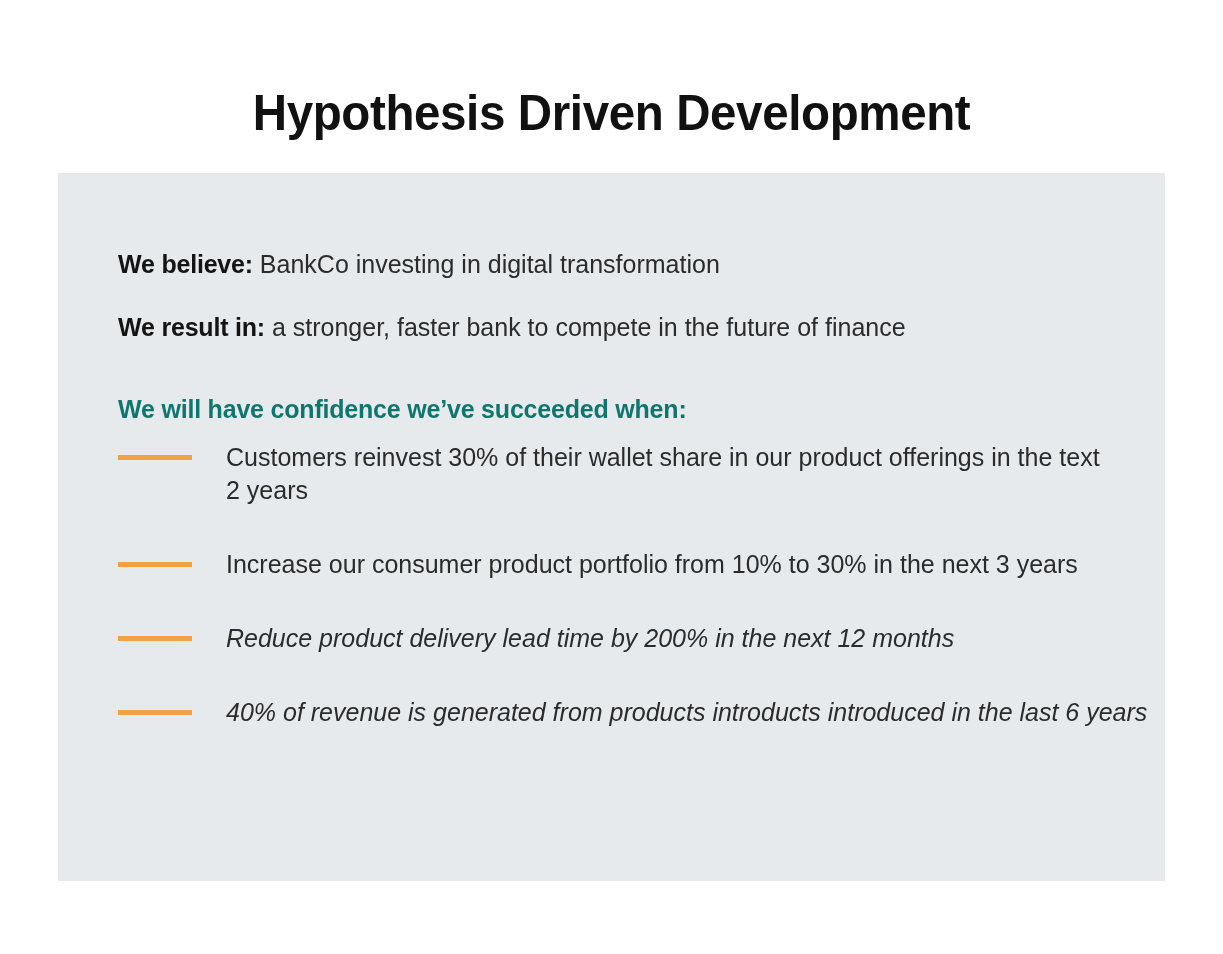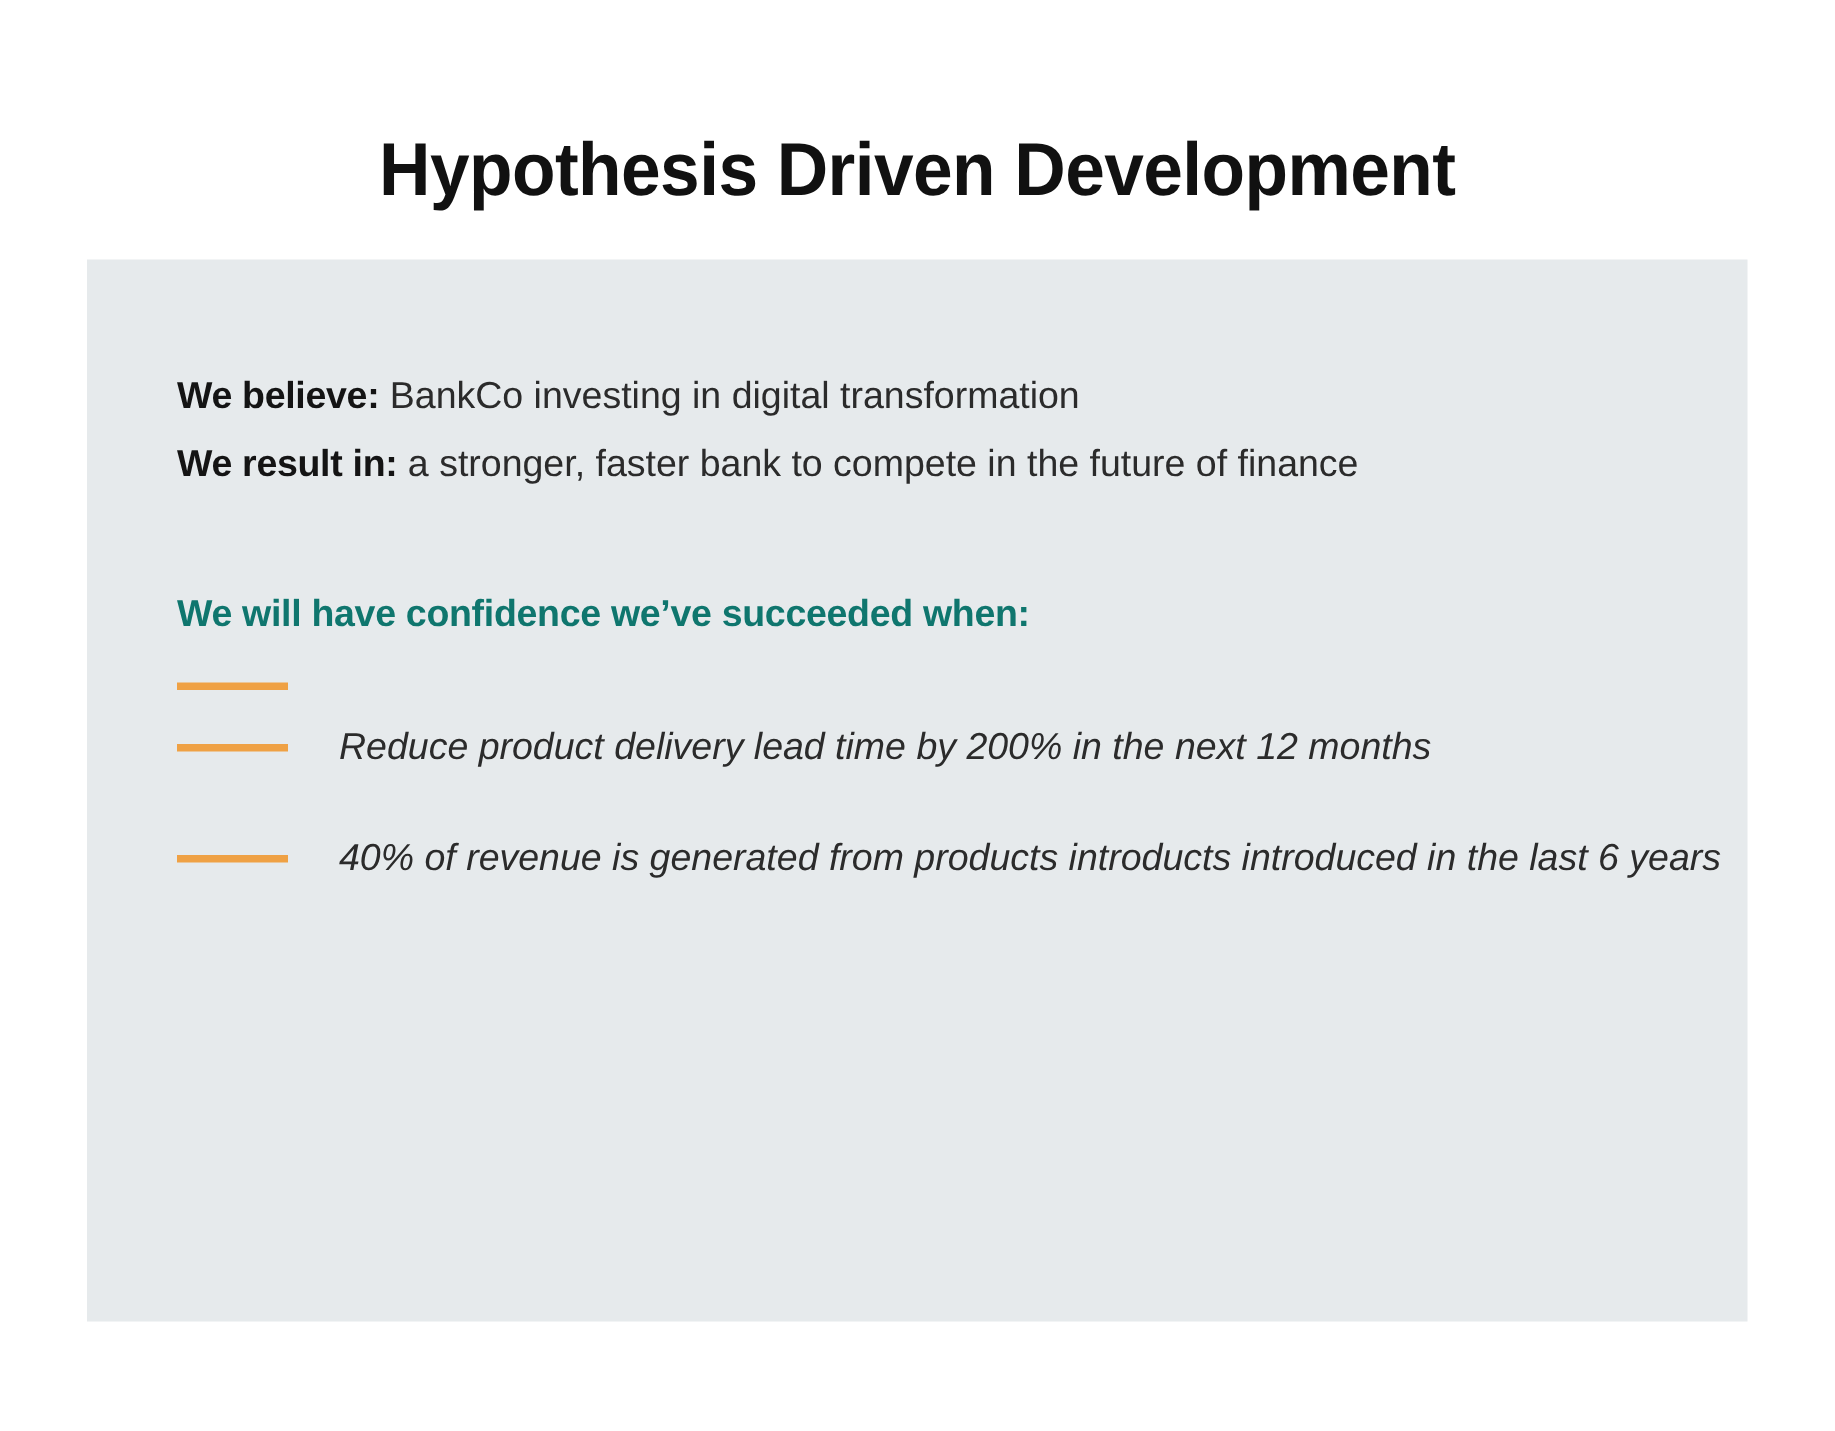--- a/index.html
+++ b/index.html
@@ -60,21 +60,21 @@
     font-weight: 700;
     color: #141414;
     letter-spacing: -0.2px;
   }
   .statement .rest {
     font-weight: 400;
     color: #2b2b2b;
   }
 
   .statement-believe { top: 54px; }
-  .statement-result  { top: 99px; }
+  .statement-result  { top: 117px; }
 
   .confidence-heading {
     position: absolute;
     left: 60px;
     top: 199px;
     font-size: 25px;
     font-weight: 700;
     color: #0f766e;
     letter-spacing: -0.2px;
     line-height: 1.0;
@@ -128,22 +128,27 @@
   <p class="statement statement-result">
     <span class="lead">We result in:</span><span class="rest"> a stronger, faster bank to compete in the future of finance</span>
   </p>
 
   <p class="confidence-heading">We will have confidence we’ve succeeded when:</p>
 
   <ul class="bullets" style="list-style:none;margin:0;padding:0;">
 
     <li class="bullet-row">
       <span class="bullet-dash"></span>
+      <span class="bullet-text">Customers reinvest 30% of their wallet share in our product offerings in the text 2 years</span>
     </li>
 
+    <li class="bullet-row">
+      <span class="bullet-dash"></span>
+      <span class="bullet-text">Increase our consumer product portfolio from 10% to 30% in the next 3 years</span>
+    </li>
 
     <li class="bullet-row tight">
       <span class="bullet-dash"></span>
       <span class="bullet-text">Reduce product delivery lead time by 200% in the next 12 months</span>
     </li>
 
     <li class="bullet-row tight">
       <span class="bullet-dash"></span>
       <span class="bullet-text">40% of revenue is generated from products introducts introduced in the last 6 years</span>
     </li>

